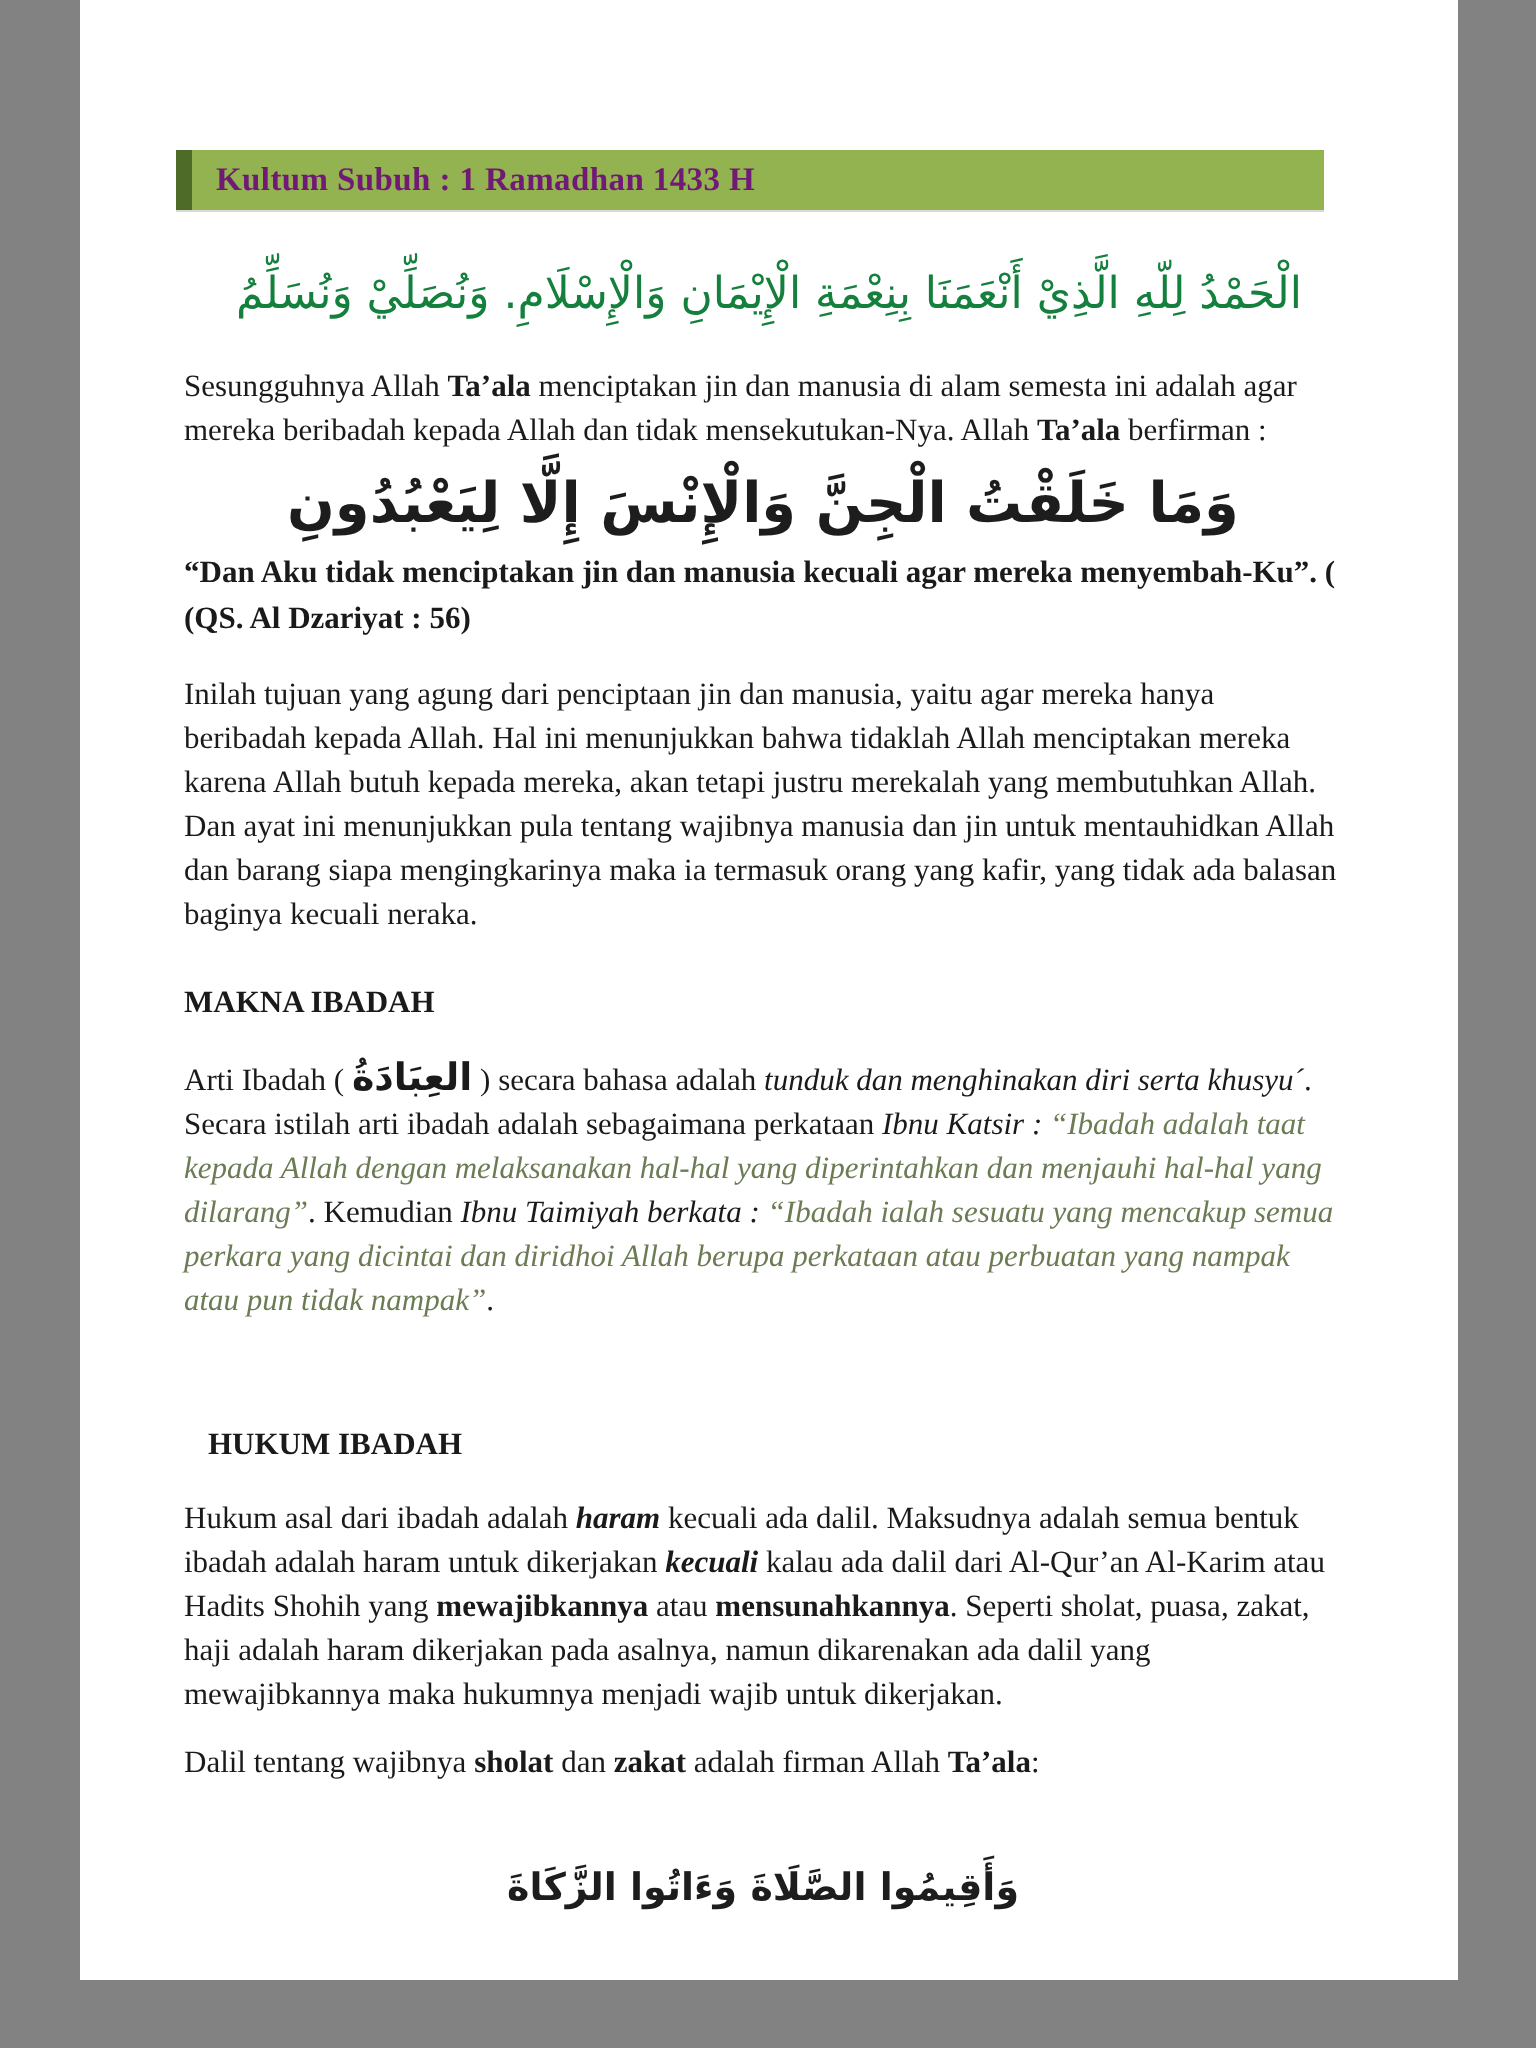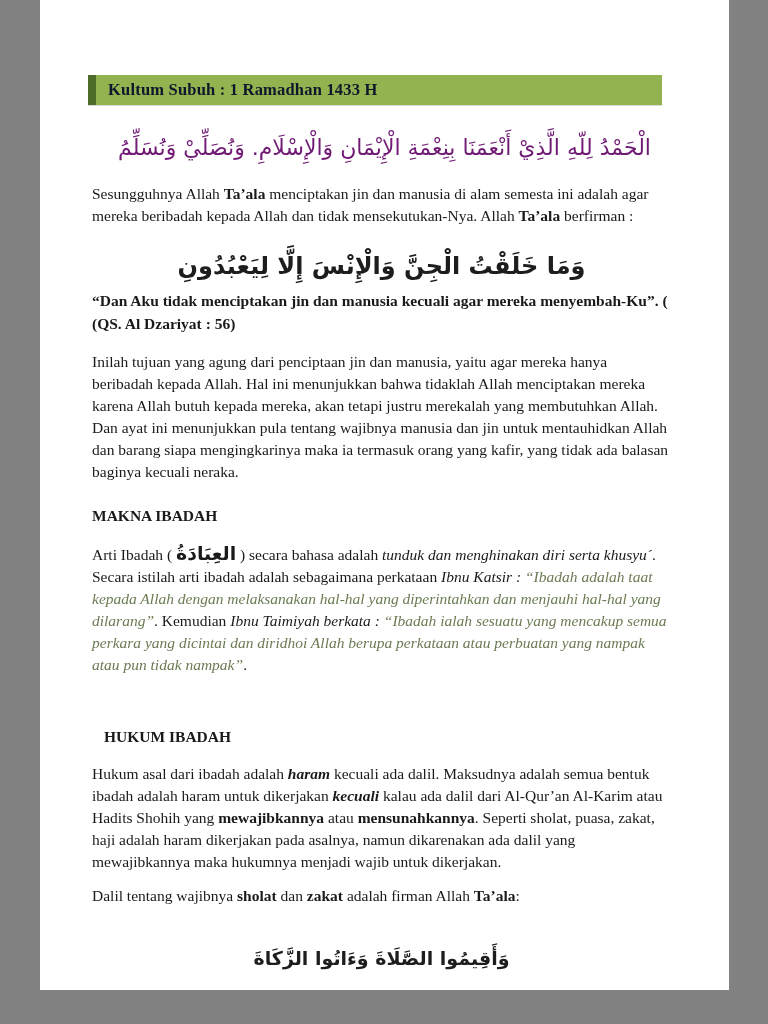--- a/index.html
+++ b/index.html
@@ -14,52 +14,52 @@
 
   .banner {
     margin:75px 0 0 48px;
     width:574px; height:30px;
     background:#93b350;
     border-left:8px solid #4e6b27;
     display:flex; align-items:center;
     box-shadow:0 1px 0 rgba(0,0,0,0.15);
   }
   .banner-title {
-    font-size:16.5px; font-weight:bold; color:#0f172a;
+    font-size:16.5px; font-weight:bold; color:#701a75;
     padding-left:12px; letter-spacing:0.2px;
     font-family:"Liberation Serif", serif;
   }
 
   .arabic { font-family:"DejaVu Sans", sans-serif; direction:rtl; unicode-bidi:embed; }
 
   .opening-arabic {
     margin:24px 40px 0 40px;
     text-align:center;
-    font-size:22px; line-height:38px; color:#701a75;
+    font-size:22px; line-height:38px; color:#15803d;
   }
 
   .content { margin:0 58px 0 52px; }
 
   .section-heading {
     font-weight:bold; font-size:15.5px; line-height:21px;
     margin-top:22px;
   }
   .para {
     font-size:15.5px; line-height:22px; text-align:left;
     margin-top:16px;
   }
   .b  { font-weight:bold; }
   .i  { font-style:italic; }
   .bi { font-weight:bold; font-style:italic; }
   .q  { font-style:italic; color:#6b7b54; }
   .ar { font-family:"DejaVu Sans", sans-serif; font-weight:bold; font-size:19px; direction:rtl; unicode-bidi:embed; }
 
   .verse {
-    text-align:center; font-size:24px; font-weight:bold;
-    margin-top:24px; color:#1d1d1d;
+    text-align:center; font-size:28px; font-weight:bold;
+    margin-top:10px; color:#1d1d1d;
     line-height:30px;
   }
   .translation {
     font-weight:bold; 
     font-size:15.5px; line-height:23px;
     margin-top:8px;
   }
   .gap-before-p2 { margin-top:16px; }
   .heading-makna { margin-top:22px; }
   .heading-hukum { margin-top:50px;margin-left:12px; }

